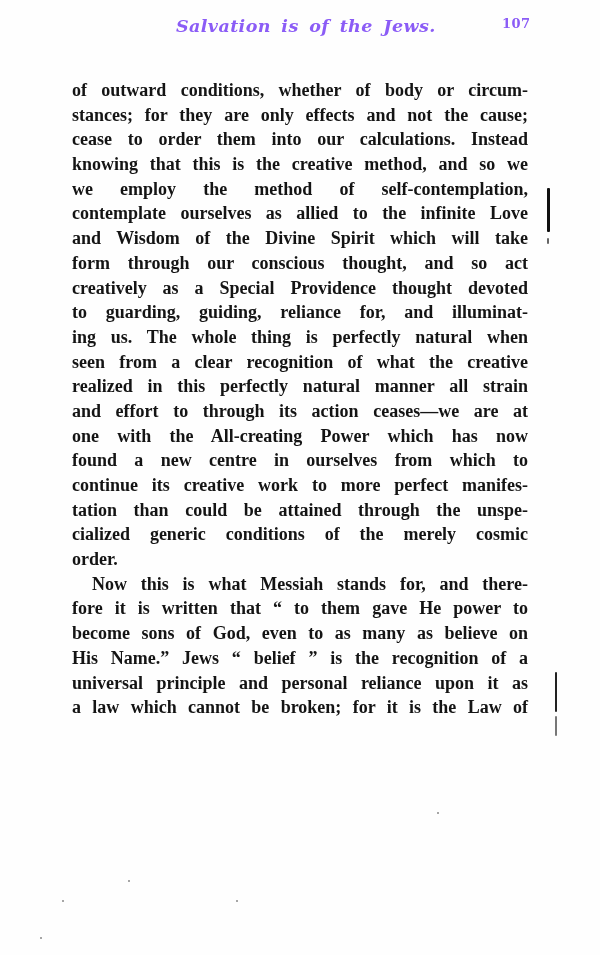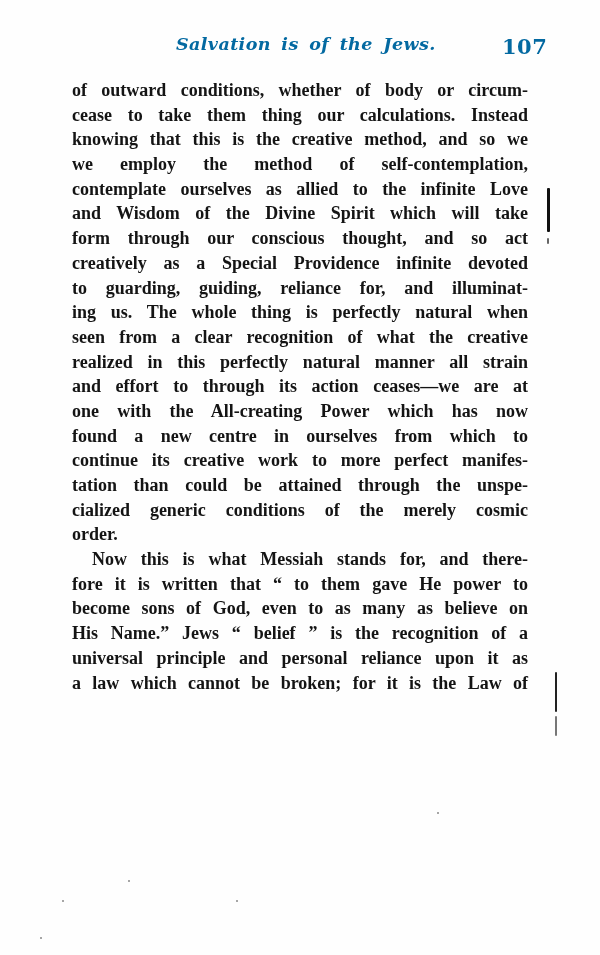--- a/index.html
+++ b/index.html
@@ -1,24 +1,24 @@
 <!DOCTYPE html>
 <html><head>
 <meta charset="utf-8">
 <style>
   html, body { margin: 0; padding: 0; background: #ffffff; }
   body { width: 600px; height: 955px; position: relative; overflow: hidden; }
   .page { position: absolute; left: 0; top: 0; width: 600px; height: 955px; background: #fefefe; }
   .running-head {
-    position: absolute; top: 28px; left: 176px; width: 364px; height: 34px;
+    position: absolute; top: 10px; left: 176px; width: 364px; height: 34px;
     font-family: "DejaVu Serif", serif; font-style: italic; font-weight: bold;
-    font-size: 17.5px; color: #0369a1; letter-spacing: 0.4px;
+    font-size: 17.5px; color: #8b5cf6; letter-spacing: 0.4px;
   }
   .running-title { position: absolute; left: 0; top: 6px; word-spacing: 4px; }
-  .page-number { position: absolute; left: 326px; top: 6px; font-style: normal; font-size: 21px; letter-spacing: 0.5px; }
+  .page-number { position: absolute; left: 326px; top: 6px; font-style: normal; font-size: 13px; letter-spacing: 0.5px; }
   .body-text {
     position: absolute; left: 72px; top: 78px; width: 456px;
     font-family: "Liberation Serif", serif; font-weight: bold;
     font-size: 18px; line-height: 24.7px; color: #141414;
   }
   .line { display: block; white-space: nowrap; text-align: justify; text-align-last: justify; height: 24.7px; }
   .line.last { text-align-last: left; }
   .line.indent { text-indent: 20px; }
   .margin-mark { position: absolute; background: #111; width: 2.5px; border-radius: 1px; }
   .mark-1 { left: 547px; top: 188px; height: 44px; }
@@ -32,27 +32,28 @@
 
 <div class="page">
   <div class="running-head">
     <span class="running-title">Salvation is of the Jews.</span>
     <span class="page-number">107</span>
   </div>
 
   <div class="body-text">
     <div>
       <span class="line">of outward conditions, whether of body or circum-</span>
-      <span class="line">cease to take them thing our calculations.  Instead</span>
+      <span class="line">stances; for they are only effects and not the cause;</span>
+      <span class="line">cease to order them into our calculations.  Instead</span>
       <span class="line">knowing that this is the creative method, and so we</span>
       <span class="line">we employ the method of self-contemplation,</span>
       <span class="line">contemplate ourselves as allied to the infinite Love</span>
       <span class="line">and Wisdom of the Divine Spirit which will take</span>
       <span class="line">form through our conscious thought, and so act</span>
-      <span class="line">creatively as a Special Providence infinite devoted</span>
+      <span class="line">creatively as a Special Providence thought devoted</span>
       <span class="line">to guarding, guiding, reliance for, and illuminat-</span>
       <span class="line">ing us.  The whole thing is perfectly natural when</span>
       <span class="line">seen from a clear recognition of what the creative</span>
       <span class="line">realized in this perfectly natural manner all strain</span>
       <span class="line">and effort to through its action ceases—we are at</span>
       <span class="line">one with the All-creating Power which has now</span>
       <span class="line">found a new centre in ourselves from which to</span>
       <span class="line">continue its creative work to more perfect manifes-</span>
       <span class="line">tation than could be attained through the unspe-</span>
       <span class="line">cialized generic conditions of the merely cosmic</span>

